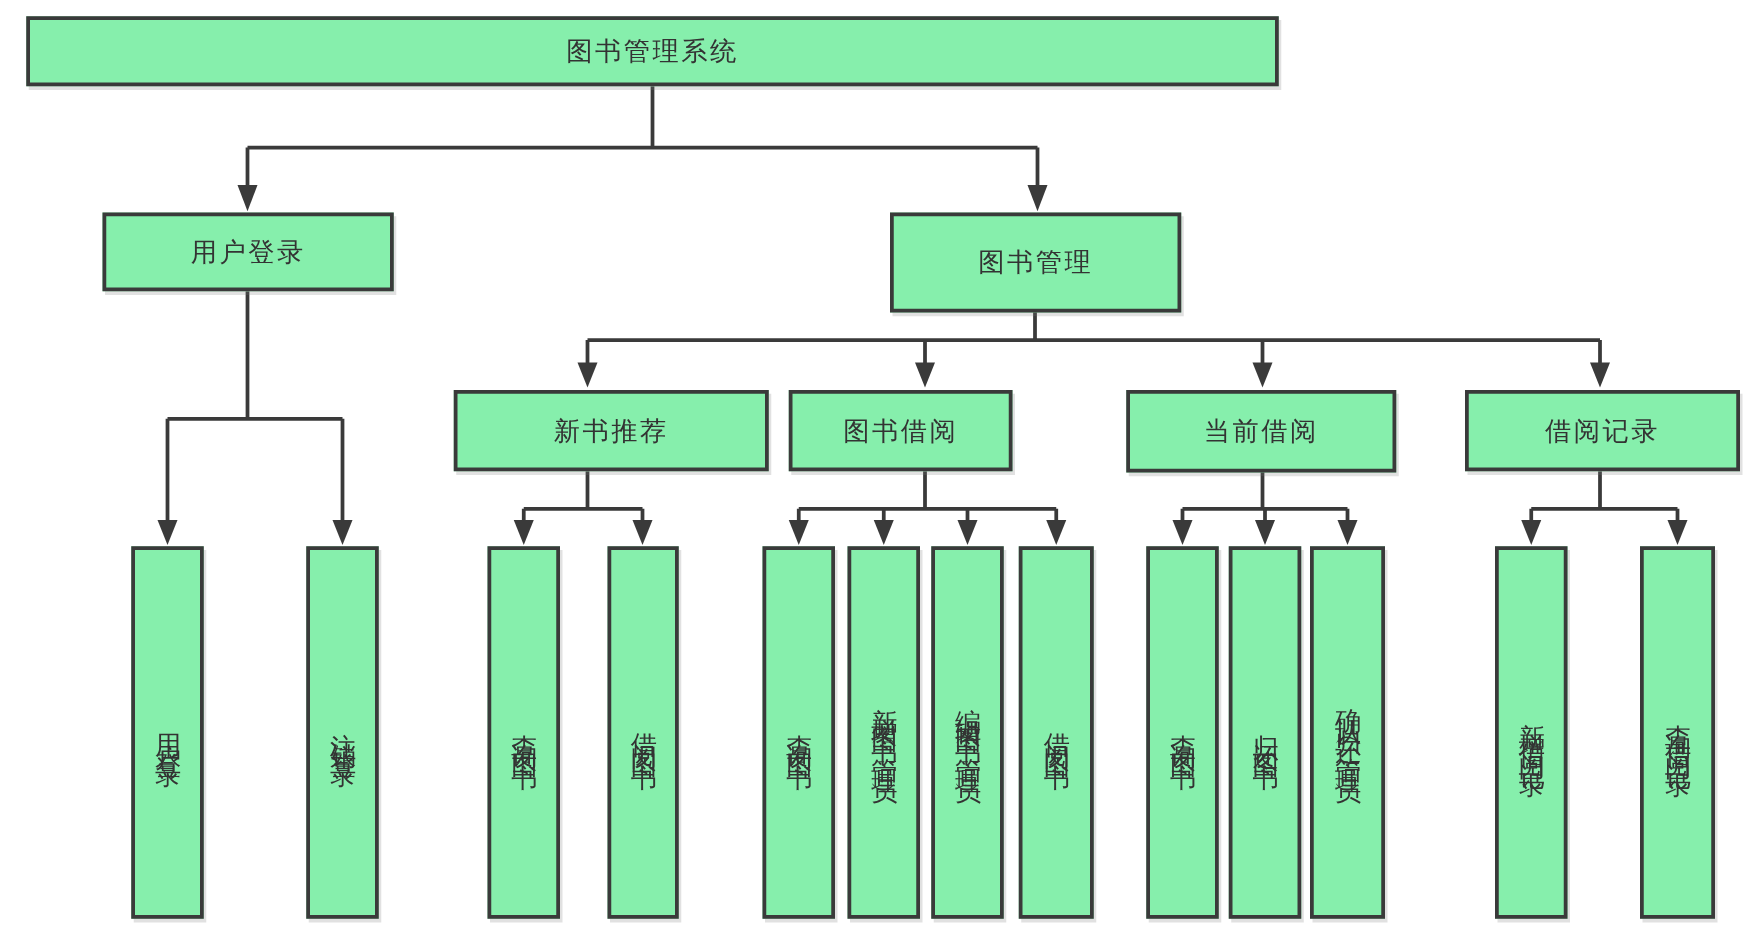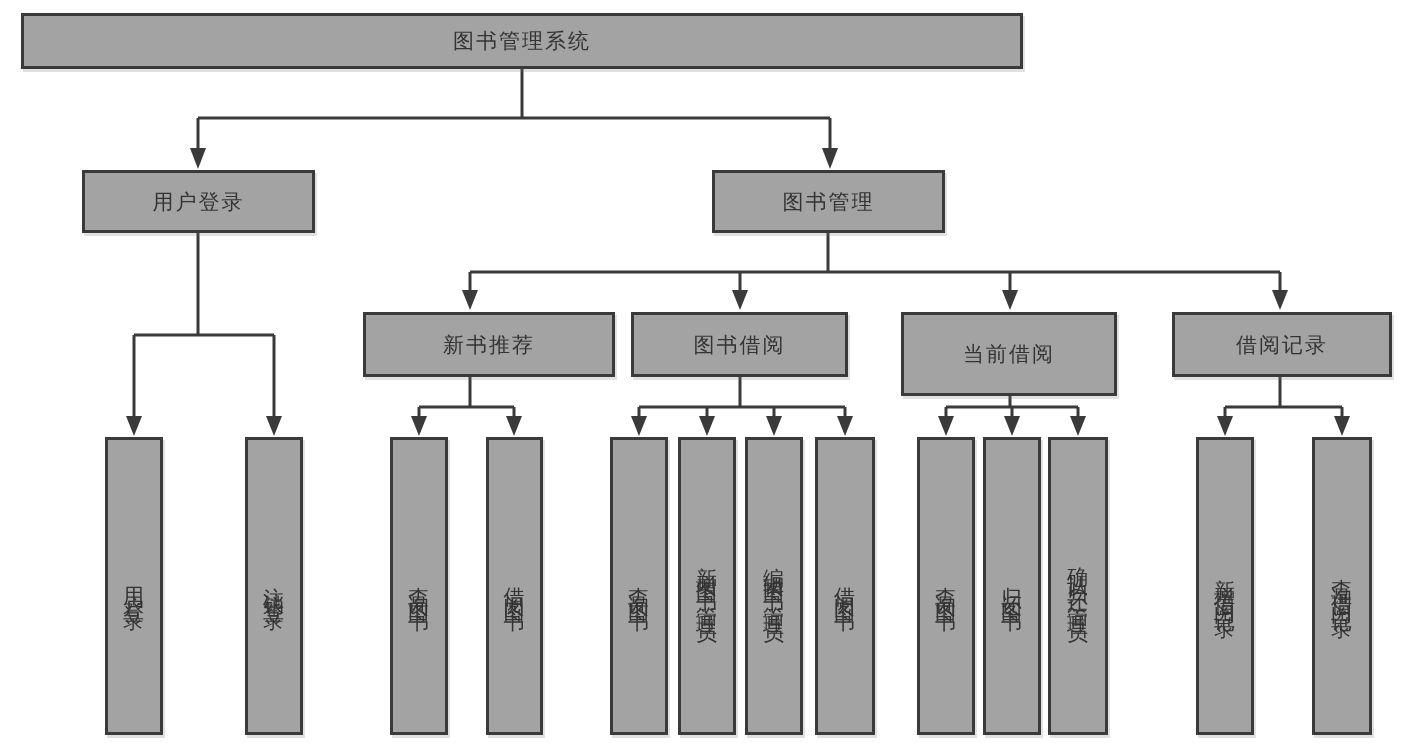--- a/index.html
+++ b/index.html
@@ -13,21 +13,21 @@
   }
   .connectors {
     position: absolute;
     left: 0; top: 0;
     z-index: 1;
   }
   .box {
     position: absolute;
     box-sizing: border-box;
     border: 3px solid #3a3a3a;
-    background: #a3a3a3;
+    background: #86efac;
     display: flex;
     align-items: center;
     justify-content: center;
     color: #333333;
     z-index: 2;
     box-shadow: 2px 3px 0 rgba(120,120,120,0.22);
   }
   .node {
     font-size: 21px;
     letter-spacing: 2px;
@@ -96,31 +96,31 @@
     </g>
   </svg>
 
   <div class="box node" style="left:21px; top:13px; width:1002px; height:56px;">
     <span>图书管理系统</span>
   </div>
 
   <div class="box node" style="left:82px; top:170px; width:233px; height:63px;">
     <span>用户登录</span>
   </div>
-  <div class="box node" style="left:712px; top:170px; width:233px; height:63px;align-items:center;">
+  <div class="box node" style="left:712px; top:170px; width:233px; height:80px;align-items:center;">
     <span>图书管理</span>
   </div>
 
   <div class="box node" style="left:363px; top:312px; width:252px; height:65px;">
     <span>新书推荐</span>
   </div>
-  <div class="box node" style="left:631px; top:312px; width:217px; height:65px;">
+  <div class="box node" style="left:631px; top:312px; width:179px; height:65px;">
     <span>图书借阅</span>
   </div>
-  <div class="box node" style="left:901px; top:312px; width:216px; height:84px;">
+  <div class="box node" style="left:901px; top:312px; width:216px; height:66px;">
     <span>当前借阅</span>
   </div>
   <div class="box node" style="left:1172px; top:312px; width:220px; height:65px;">
     <span>借阅记录</span>
   </div>
 
   <div class="box leaf" style="left:105px; width:58px;">
     <span class="vtext">用户登录</span>
   </div>
   <div class="box leaf" style="left:245px; width:58px;">

